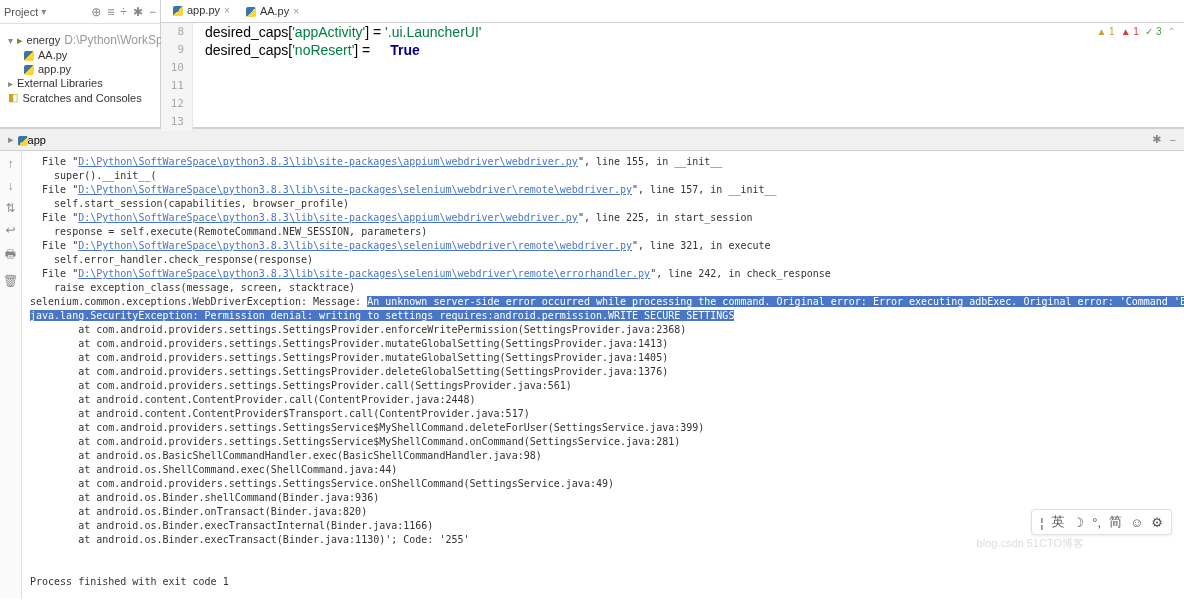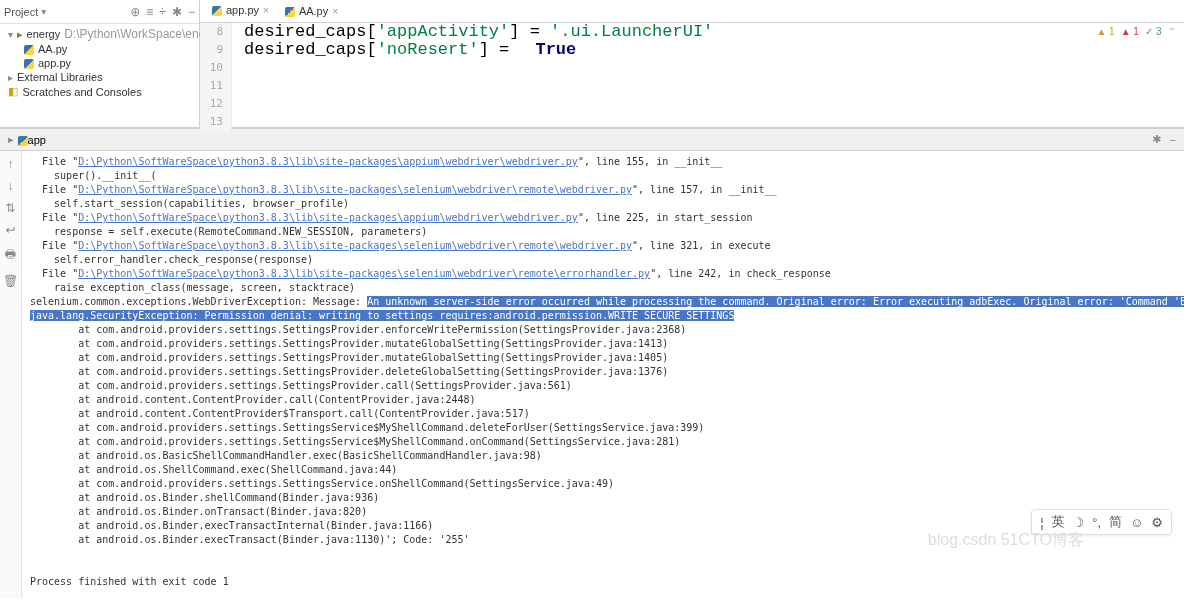--- a/index.html
+++ b/index.html
@@ -1,57 +1,57 @@
 <!DOCTYPE html>
 <html><head>
 <meta charset="utf-8">
 <style>
 * { margin: 0; padding: 0; box-sizing: border-box; }
 body { font-family: "Segoe UI", Arial, sans-serif; font-size: 12px; background: #fff; color: #000; overflow: hidden; width: 1184px; height: 611px; position: relative; }
 .top-section { display: flex; height: 128px; border-bottom: 1px solid #d0d0d0; }
-.project-panel { width: 200px; border-right: 1px solid #d0d0d0; background: #fff; display: flex; flex-direction: column; }
+.project-panel { width: 161px; border-right: 1px solid #d0d0d0; background: #fff; display: flex; flex-direction: column; gap: 6px; }
 .project-header { display: flex; align-items: center; height: 24px; padding: 0 4px; border-bottom: 1px solid #e0e0e0; }
 .project-header-label { font-weight: 500; font-size: 11px; color: #555; }
 .project-header-icons { margin-left: auto; display: flex; gap: 6px; color: #888; }
 .project-tree { padding: 2px 0; font-size: 11px; }
 .tree-item { display: flex; align-items: center; padding: 1px 4px; gap: 4px; color: #333; }
 .tree-item.indent1 { padding-left: 24px; }
 .tree-item.indent0 { padding-left: 8px; }
 .folder-icon { color: #888; font-size: 10px; }
 .path-hint { color: #999; font-size: 12px; }
 
 .editor-panel { flex: 1; display: flex; flex-direction: column; background: #fff; }
 .tabs { display: flex; height: 24px; border-bottom: 1px solid #d0d0d0; align-items: center; padding-left: 4px; }
 .tab { display: flex; align-items: center; padding: 0 8px; height: 22px; gap: 4px; font-size: 11px; color: #333; }
 .tab.active { border-bottom: 2px solid transparent; }
 .tab-close { color: #999; font-size: 10px; }
 .editor-area { flex: 1; display: flex; position: relative; }
 .gutter { width: 32px; background: #f5f5f5; text-align: right; padding-right: 8px; font-family: "Consolas", monospace; font-size: 11px; color: #aaa; line-height: 18px; border-right: 1px solid #e8e8e8; }
-.code-area { flex: 1; font-family: Liberation Mono, monospace; font-size: 17px; line-height: 18px; padding-left: 12px; position: relative; }
+.code-area { flex: 1; font-family: Liberation Sans, sans-serif; font-size: 14px; line-height: 18px; padding-left: 12px; position: relative; }
 .code-line { white-space: pre; }
 .code-line.highlight { background: #fffde7; }
 .editor-status { position: absolute; top: 26px; right: 8px; font-size: 10px; display: flex; gap: 6px; align-items: center; }
 .status-warn { color: #c8a030; }
 .status-err { color: #d04040; }
 .status-ok { color: #4a9c4a; }
 
 .console-panel { height: 470px; border-top: 1px solid #d0d0d0; display: flex; flex-direction: column; }
 .console-header { height: 22px; background: #f0f0f0; border-bottom: 1px solid #d0d0d0; display: flex; align-items: center; padding: 0 8px; font-size: 11px; }
 .console-body { flex: 1; display: flex; overflow: hidden; }
 .console-left-bar { width: 22px; background: #fafafa; border-right: 1px solid #e0e0e0; display: flex; flex-direction: column; align-items: center; gap: 8px; padding-top: 6px; color: #888; font-size: 12px; }
 .console-output { flex: 1; font-family: "Consolas", monospace; font-size: 10px; line-height: 14px; padding: 4px 8px; white-space: pre; overflow: hidden; color: #333; }
 .console-output a { color: #4a76c8; text-decoration: underline; cursor: pointer; }
 .selected-text { background: #4a76c8; color: #fff; }
 .kw { color: #000080; font-weight: bold; margin-left: 16px; }
 .str { color: #008040; }
 .comment { color: #888; font-style: italic; }
 .py-icon::before { content: ""; display: inline-block; width: 10px; height: 10px; background: linear-gradient(135deg, #3776ab 50%, #ffd43b 50%); border-radius: 2px; vertical-align: middle; }
 
 .floating-bar { position: absolute; bottom: 76px; right: 12px; background: #fff; border: 1px solid #e0e0e0; border-radius: 4px; padding: 3px 8px; display: flex; gap: 8px; align-items: center; font-size: 13px; color: #555; box-shadow: 0 1px 3px rgba(0,0,0,0.08); }
-.watermark { position: absolute; bottom: 60px; right: 100px; color: #ddd; font-size: 16px; z-index: 0; }
+.watermark { position: absolute; bottom: 60px; right: 100px; color: #ddd; font-size: 11px; z-index: 0; }
 .console-settings { margin-left: auto; color: #888; }
 </style>
 </head>
 <body>
 
 <div class="top-section">
   <div class="project-panel">
     <div class="project-header">
       <span class="project-header-label">Project</span>
       <span style="margin-left:3px;color:#888;font-size:10px">▾</span>

